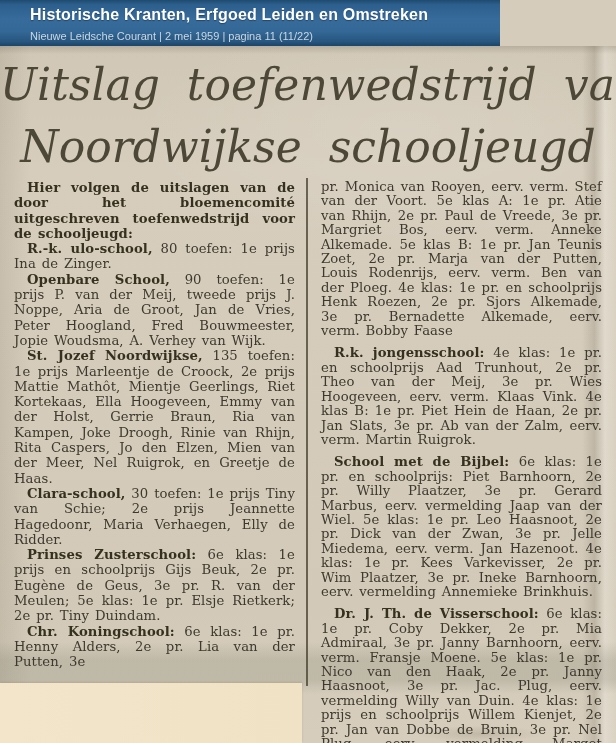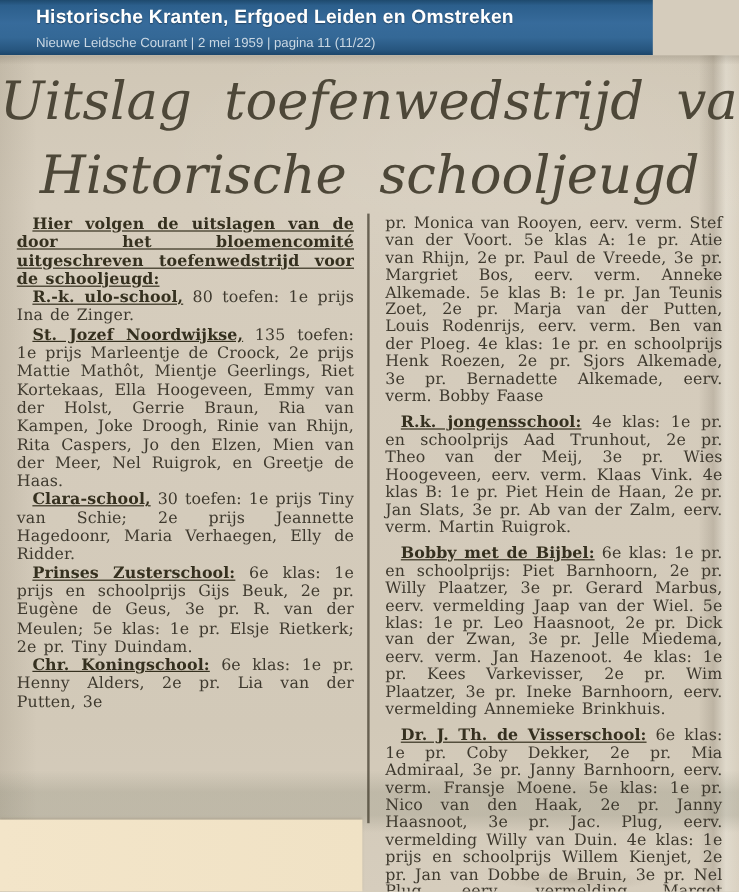--- a/index.html
+++ b/index.html
@@ -2,21 +2,21 @@
 <html><head>
 <meta charset="utf-8">
 <style>
   html,body{margin:0;padding:0;}
   body{
     width:616px;height:743px;overflow:hidden;position:relative;
     font-family:"Liberation Sans",sans-serif;background:#d5ccbc;
   }
   
   .header{
-    position:absolute;top:0;left:0;width:544px;height:46px;box-sizing:border-box;
+    position:absolute;top:0;left:0;width:500px;height:46px;box-sizing:border-box;
     padding:5px 0 0 30px;
     background:linear-gradient(180deg,#1e4a6e 0%,#2c5f8c 10%,#376b9b 42%,#346896 68%,#27567f 90%,#1c4569 100%);
   }
   .header-title{
     color:#ffffff;font-size:16px;font-weight:bold;letter-spacing:.2px;line-height:20px;
     text-shadow:0 1px 1px rgba(0,0,0,.35);
   }
   .header-subtitle{
     color:#c9d7e3;font-size:11px;line-height:14px;margin-top:4px;
   }
@@ -46,21 +46,21 @@
     position:absolute;top:134px;left:14px;width:588px;
     display:flex;gap:26px;
     font-size:13.2px;text-align:justify;word-spacing:1.5px;letter-spacing:.1px;
   }
   .col{width:281px;}
   .col-left{line-height:15.3px;}
   .col-right{line-height:14.4px;}
   .col p{margin:0;text-indent:13px;}
   .col p.no-indent{text-indent:0;}
   .col-right p + p{margin-top:8px;}
-  .col b{font-weight:bold;color:#35301f;text-decoration:underline;}
+  .col b{font-weight:bold;color:#35301f;}
   
   .divider{
     position:absolute;left:306px;top:132px;width:2px;height:508px;
     background:rgba(62,57,42,.72);
   }
   
   .band{
     position:absolute;left:0;top:596px;width:616px;height:52px;
     background:linear-gradient(180deg,rgba(108,112,94,0) 0%,rgba(108,112,94,.20) 35%,rgba(108,112,94,.20) 72%,rgba(108,112,94,0) 100%);
     pointer-events:none;
@@ -78,36 +78,37 @@
 <div class="header">
   <div class="header-title">Historische Kranten, Erfgoed Leiden en Omstreken</div>
   <div class="header-subtitle">Nieuwe Leidsche Courant | 2 mei 1959 | pagina 11  (11/22)</div>
 </div>
 
 <div class="scan">
   <div class="scan-shade-top"></div>
 
   <div class="headline">
     <div>Uitslag toefenwedstrijd van</div>
-    <div>Historische schooljeugd</div>
+    <div>Noordwijkse schooljeugd</div>
   </div>
 
   <div class="band"></div>
   <div class="cream"></div>
   <div class="divider"></div>
 
   <div class="columns">
     <div class="col col-left">
         <p><b>Hier volgen de uitslagen van de door het bloemencomité uitgeschreven toefenwedstrijd voor de schooljeugd:</b></p>
         <p><b>R.-k. ulo-school,</b> 80 toefen: 1e prijs Ina de Zinger.</p>
+        <p><b>Openbare School,</b> 90 toefen: 1e prijs P. van der Meij, tweede prijs J. Noppe, Aria de Groot, Jan de Vries, Peter Hoogland, Fred Bouwmeester, Jopie Woudsma, A. Verhey van Wijk.</p>
         <p><b>St. Jozef Noordwijkse,</b> 135 toefen: 1e prijs Marleentje de Croock, 2e prijs Mattie Mathôt, Mientje Geerlings, Riet Kortekaas, Ella Hoogeveen, Emmy van der Holst, Gerrie Braun, Ria van Kampen, Joke Droogh, Rinie van Rhijn, Rita Caspers, Jo den Elzen, Mien van der Meer, Nel Ruigrok, en Greetje de Haas.</p>
         <p><b>Clara-school,</b> 30 toefen: 1e prijs Tiny van Schie; 2e prijs Jeannette Hagedoonr, Maria Verhaegen, Elly de Ridder.</p>
         <p><b>Prinses Zusterschool:</b> 6e klas: 1e prijs en schoolprijs Gijs Beuk, 2e pr. Eugène de Geus, 3e pr. R. van der Meulen; 5e klas: 1e pr. Elsje Rietkerk; 2e pr. Tiny Duindam.</p>
         <p><b>Chr. Koningschool:</b> 6e klas: 1e pr. Henny Alders, 2e pr. Lia van der Putten, 3e</p>
       </div>
     <div class="col col-right">
         <p class="no-indent">pr. Monica van Rooyen, eerv. verm. Stef van der Voort. 5e klas A: 1e pr. Atie van Rhijn, 2e pr. Paul de Vreede, 3e pr. Margriet Bos, eerv. verm. Anneke Alkemade. 5e klas B: 1e pr. Jan Teunis Zoet, 2e pr. Marja van der Putten, Louis Rodenrijs, eerv. verm. Ben van der Ploeg. 4e klas: 1e pr. en schoolprijs Henk Roezen, 2e pr. Sjors Alkemade, 3e pr. Bernadette Alkemade, eerv. verm. Bobby Faase</p>
         <p><b>R.k. jongensschool:</b> 4e klas: 1e pr. en schoolprijs Aad Trunhout, 2e pr. Theo van der Meij, 3e pr. Wies Hoogeveen, eerv. verm. Klaas Vink. 4e klas B: 1e pr. Piet Hein de Haan, 2e pr. Jan Slats, 3e pr. Ab van der Zalm, eerv. verm. Martin Ruigrok.</p>
-        <p><b>Bobby met de Bijbel:</b> 6e klas: 1e pr. en schoolprijs: Piet Barnhoorn, 2e pr. Willy Plaatzer, 3e pr. Gerard Marbus, eerv. vermelding Jaap van der Wiel. 5e klas: 1e pr. Leo Haasnoot, 2e pr. Dick van der Zwan, 3e pr. Jelle Miedema, eerv. verm. Jan Hazenoot. 4e klas: 1e pr. Kees Varkevisser, 2e pr. Wim Plaatzer, 3e pr. Ineke Barnhoorn, eerv. vermelding Annemieke Brinkhuis.</p>
+        <p><b>School met de Bijbel:</b> 6e klas: 1e pr. en schoolprijs: Piet Barnhoorn, 2e pr. Willy Plaatzer, 3e pr. Gerard Marbus, eerv. vermelding Jaap van der Wiel. 5e klas: 1e pr. Leo Haasnoot, 2e pr. Dick van der Zwan, 3e pr. Jelle Miedema, eerv. verm. Jan Hazenoot. 4e klas: 1e pr. Kees Varkevisser, 2e pr. Wim Plaatzer, 3e pr. Ineke Barnhoorn, eerv. vermelding Annemieke Brinkhuis.</p>
         <p><b>Dr. J. Th. de Visserschool:</b> 6e klas: 1e pr. Coby Dekker, 2e pr. Mia Admiraal, 3e pr. Janny Barnhoorn, eerv. verm. Fransje Moene. 5e klas: 1e pr. Nico van den Haak, 2e pr. Janny Haasnoot, 3e pr. Jac. Plug, eerv. vermelding Willy van Duin. 4e klas: 1e prijs en schoolprijs Willem Kienjet, 2e pr. Jan van Dobbe de Bruin, 3e pr. Nel Plug, eerv. vermelding Margot Alkemade.</p>
       </div>
   </div>
 </div>
 
 </body></html>

